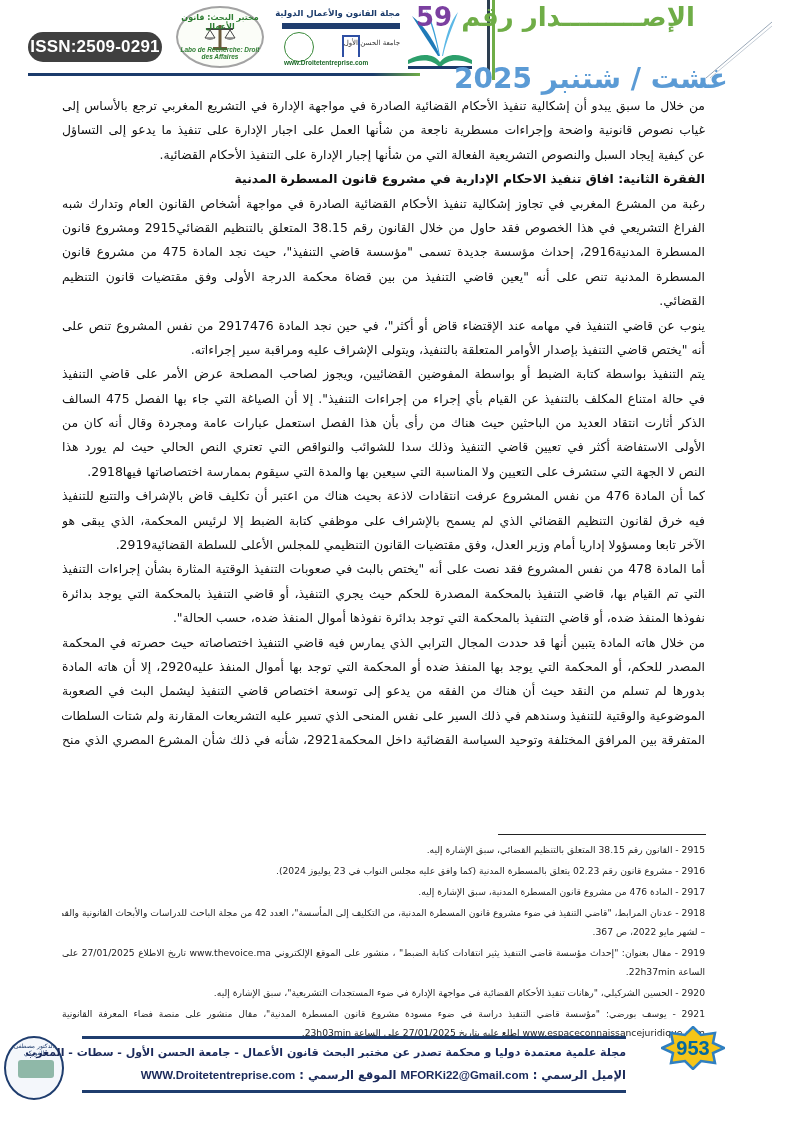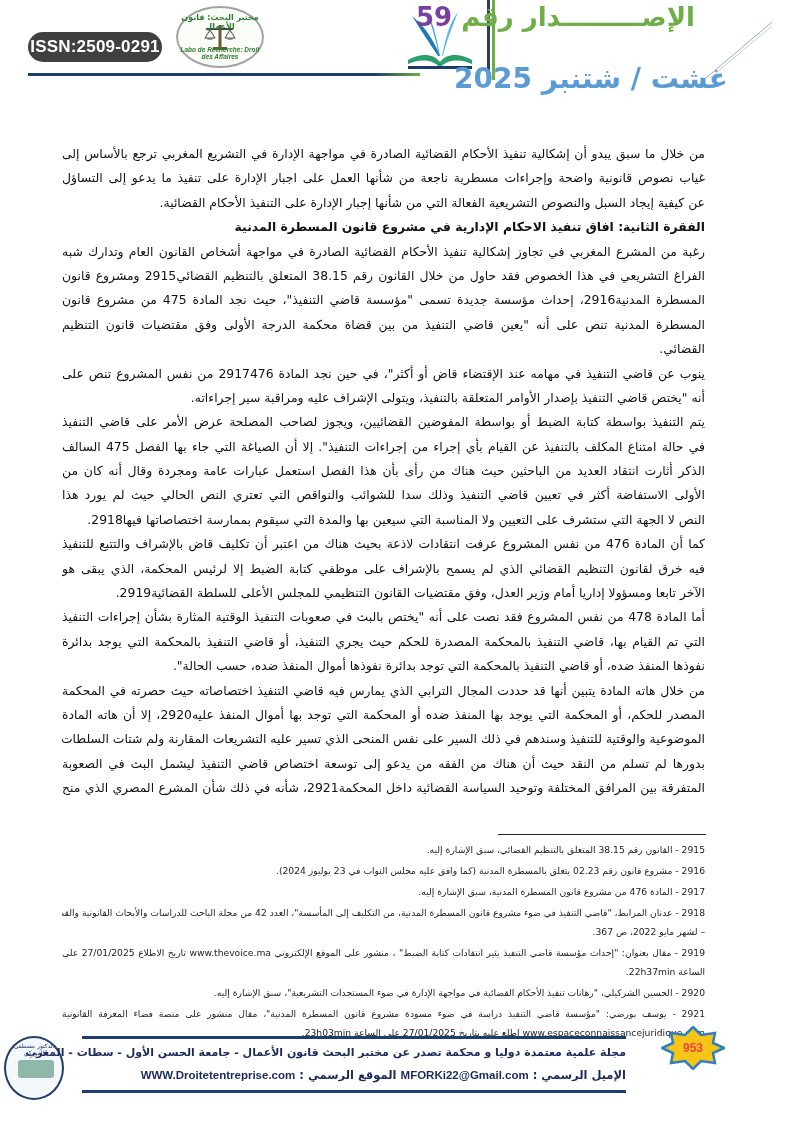--- a/index.html
+++ b/index.html
@@ -44,42 +44,42 @@
   .header-rule {
     position: absolute; left: 28px; top: 73px; width: 392px; height: 3px;
     background: linear-gradient(to right, #1b3b6b 0%, #1b3b6b 88%, #6fad47 100%);
   }
   .diag-deco { position: absolute; left: 704px; top: 20px; width: 70px; height: 60px; }
 
   
   .content {
     position: absolute; left: 62px; top: 94px; width: 643px;
     direction: rtl; text-align: justify; text-align-last: right;
-    font-family: "DejaVu Sans", sans-serif; font-size: 12.4px; line-height: 24.4px; color: #111; margin-top: 48px;
+    font-family: "DejaVu Sans", sans-serif; font-size: 12.4px; line-height: 24.4px; color: #111;
   }
   .content .line { display: block; white-space: nowrap; overflow: hidden; text-align: justify; text-align-last: justify; height: 24.4px; }
   .content .line.last { text-align-last: right; }
   .content .line.heading { font-weight: bold; text-align-last: right; }
 
   
   .fn-rule { position: absolute; left: 498px; top: 834px; width: 208px; height: 1px; background: #222; }
   .footnotes {
     position: absolute; left: 62px; top: 840px; width: 643px; direction: rtl;
     font-size: 9.2px; line-height: 19px; color: #222;
   }
   .footnotes .fn { display: block; white-space: nowrap; overflow: hidden; text-align-last: right; text-align: right; }
   .footnotes .fn.just { text-align: justify; text-align-last: justify; }
   .footnotes .fn.gap { margin-bottom: 2px; }
 
   
   .page-badge { position: absolute; left: 661px; top: 1026px; width: 64px; height: 44px; }
   .page-badge svg { position: absolute; left: 0; top: 0; }
   .page-badge .num {
     position: absolute; left: 0; top: 0; width: 64px; height: 44px; display: flex; align-items: center; justify-content: center;
-    font-family: "Liberation Sans", sans-serif; font-weight: bold; font-size: 12px; color: #ef4444;
+    font-family: "Liberation Sans", sans-serif; font-weight: bold; font-size: 20px; color: #0369a1;
   }
   .footer-rule-top { position: absolute; left: 82px; top: 1036px; width: 544px; height: 3px; background: #1f3d6e; }
   .footer-rule-bottom { position: absolute; left: 82px; top: 1090px; width: 544px; height: 3px; background: #1f3d6e; }
   .footer-line1 {
     position: absolute; left: 82px; top: 1046px; width: 544px; direction: rtl; text-align: right;
     font-size: 11px; font-weight: bold; color: #1b2a5a; white-space: nowrap;
   }
   .footer-line2 {
     position: absolute; left: 82px; top: 1068px; width: 544px; direction: rtl; text-align: right;
     font-size: 11.5px; font-weight: bold; color: #1b2a5a; white-space: nowrap;
@@ -105,20 +105,28 @@
       <rect x="4" y="6" width="26" height="2" fill="#444"></rect>
       <path d="M2 16 L7 8 L12 16 Z" fill="none" stroke="#444" stroke-width="1"></path>
       <path d="M22 16 L27 8 L32 16 Z" fill="none" stroke="#444" stroke-width="1"></path>
       <path d="M2 16 Q7 20 12 16" fill="#888"></path>
       <path d="M22 16 Q27 20 32 16" fill="#888"></path>
       <rect x="10" y="25" width="14" height="3" fill="#6b5a3a"></rect>
     </svg>
     <span class="ring-text-bottom">Labo de Recherche: Droit des Affaires</span>
   </div>
 
+  <div class="journal-logo">
+    <span class="jtitle">مجلة القانون والأعمال الدولية</span>
+    <div class="jbar"></div>
+    <div class="jseal"></div>
+    <div class="jtower"></div>
+    <span class="juni">جامعة الحسن الأول</span>
+    <span class="jurl">www.Droitetentreprise.com</span>
+  </div>
 
   <svg class="book-icon" viewBox="0 0 76 66">
     <path d="M38 50 C30 30 20 18 10 10 C20 26 28 38 36 50 Z" fill="#1f7ab8"></path>
     <path d="M38 50 C34 28 30 14 24 4 C30 20 34 34 37 50 Z" fill="#3aa0d8"></path>
     <path d="M40 50 C44 30 48 16 56 6 C50 22 44 36 41 50 Z" fill="#5cb8e6"></path>
     <path d="M6 54 C20 46 32 48 38 56 C44 48 56 46 70 54 L70 58 C56 52 44 54 38 62 C32 54 20 52 6 58 Z" fill="#2c9f6b"></path>
     <rect x="6" y="60" width="64" height="3" fill="#1b3b6b"></rect>
   </svg>
 
   <div class="divider-vert"></div>
@@ -155,22 +163,22 @@
   <span class="line">الأولى الاستفاضة أكثر في تعيين قاضي التنفيذ وذلك سدا للشوائب والنواقص التي تعتري النص الحالي حيث لم يورد هذا</span>
   <span class="line last">النص لا الجهة التي ستشرف على التعيين ولا المناسبة التي سيعين بها والمدة التي سيقوم بممارسة اختصاصاتها فيها2918.</span>
   <span class="line">كما أن المادة 476 من نفس المشروع عرفت انتقادات لاذعة بحيث هناك من اعتبر أن تكليف قاض بالإشراف والتتبع للتنفيذ</span>
   <span class="line">فيه خرق لقانون التنظيم القضائي الذي لم يسمح بالإشراف على موظفي كتابة الضبط إلا لرئيس المحكمة، الذي يبقى هو</span>
   <span class="line last">الآخر تابعا ومسؤولا إداريا أمام وزير العدل، وفق مقتضيات القانون التنظيمي للمجلس الأعلى للسلطة القضائية2919.</span>
   <span class="line">أما المادة 478 من نفس المشروع فقد نصت على أنه "يختص بالبث في صعوبات التنفيذ الوقتية المثارة بشأن إجراءات التنفيذ</span>
   <span class="line">التي تم القيام بها، قاضي التنفيذ بالمحكمة المصدرة للحكم حيث يجري التنفيذ، أو قاضي التنفيذ بالمحكمة التي يوجد بدائرة</span>
   <span class="line last">نفوذها المنفذ ضده، أو قاضي التنفيذ بالمحكمة التي توجد بدائرة نفوذها أموال المنفذ ضده، حسب الحالة".</span>
   <span class="line">من خلال هاته المادة يتبين أنها قد حددت المجال الترابي الذي يمارس فيه قاضي التنفيذ اختصاصاته حيث حصرته في المحكمة</span>
   <span class="line">المصدر للحكم، أو المحكمة التي يوجد بها المنفذ ضده أو المحكمة التي توجد بها أموال المنفذ عليه2920، إلا أن هاته المادة</span>
+  <span class="line">بدورها لم تسلم من النقد حيث أن هناك من الفقه من يدعو إلى توسعة اختصاص قاضي التنفيذ ليشمل البث في الصعوبة</span>
   <span class="line">الموضوعية والوقتية للتنفيذ وسندهم في ذلك السير على نفس المنحى الذي تسير عليه التشريعات المقارنة ولم شتات السلطات</span>
-  <span class="line">بدورها لم تسلم من النقد حيث أن هناك من الفقه من يدعو إلى توسعة اختصاص قاضي التنفيذ ليشمل البث في الصعوبة</span>
   <span class="line">المتفرقة بين المرافق المختلفة وتوحيد السياسة القضائية داخل المحكمة2921، شأنه في ذلك شأن المشرع المصري الذي منح</span>
 </div>
 
 <div class="fn-rule"></div>
 <div class="footnotes">
   <span class="fn gap">2915 - القانون رقم 38.15 المتعلق بالتنظيم القضائي، سبق الإشارة إليه.</span>
   <span class="fn gap">2916 - مشروع قانون رقم 02.23 يتعلق بالمسطرة المدنية (كما وافق عليه مجلس النواب في 23 يوليوز 2024).</span>
   <span class="fn gap">2917 - المادة 476 من مشروع قانون المسطرة المدنية، سبق الإشارة إليه.</span>
   <span class="fn just">2918 - عدنان المرابط، "قاضي التنفيذ في ضوء مشروع قانون المسطرة المدنية، من التكليف إلى المأسسة"، العدد 42 من مجلة الباحث للدراسات والأبحاث القانونية والقضائية</span>
   <span class="fn gap">– لشهر مايو 2022، ص 367.</span>

